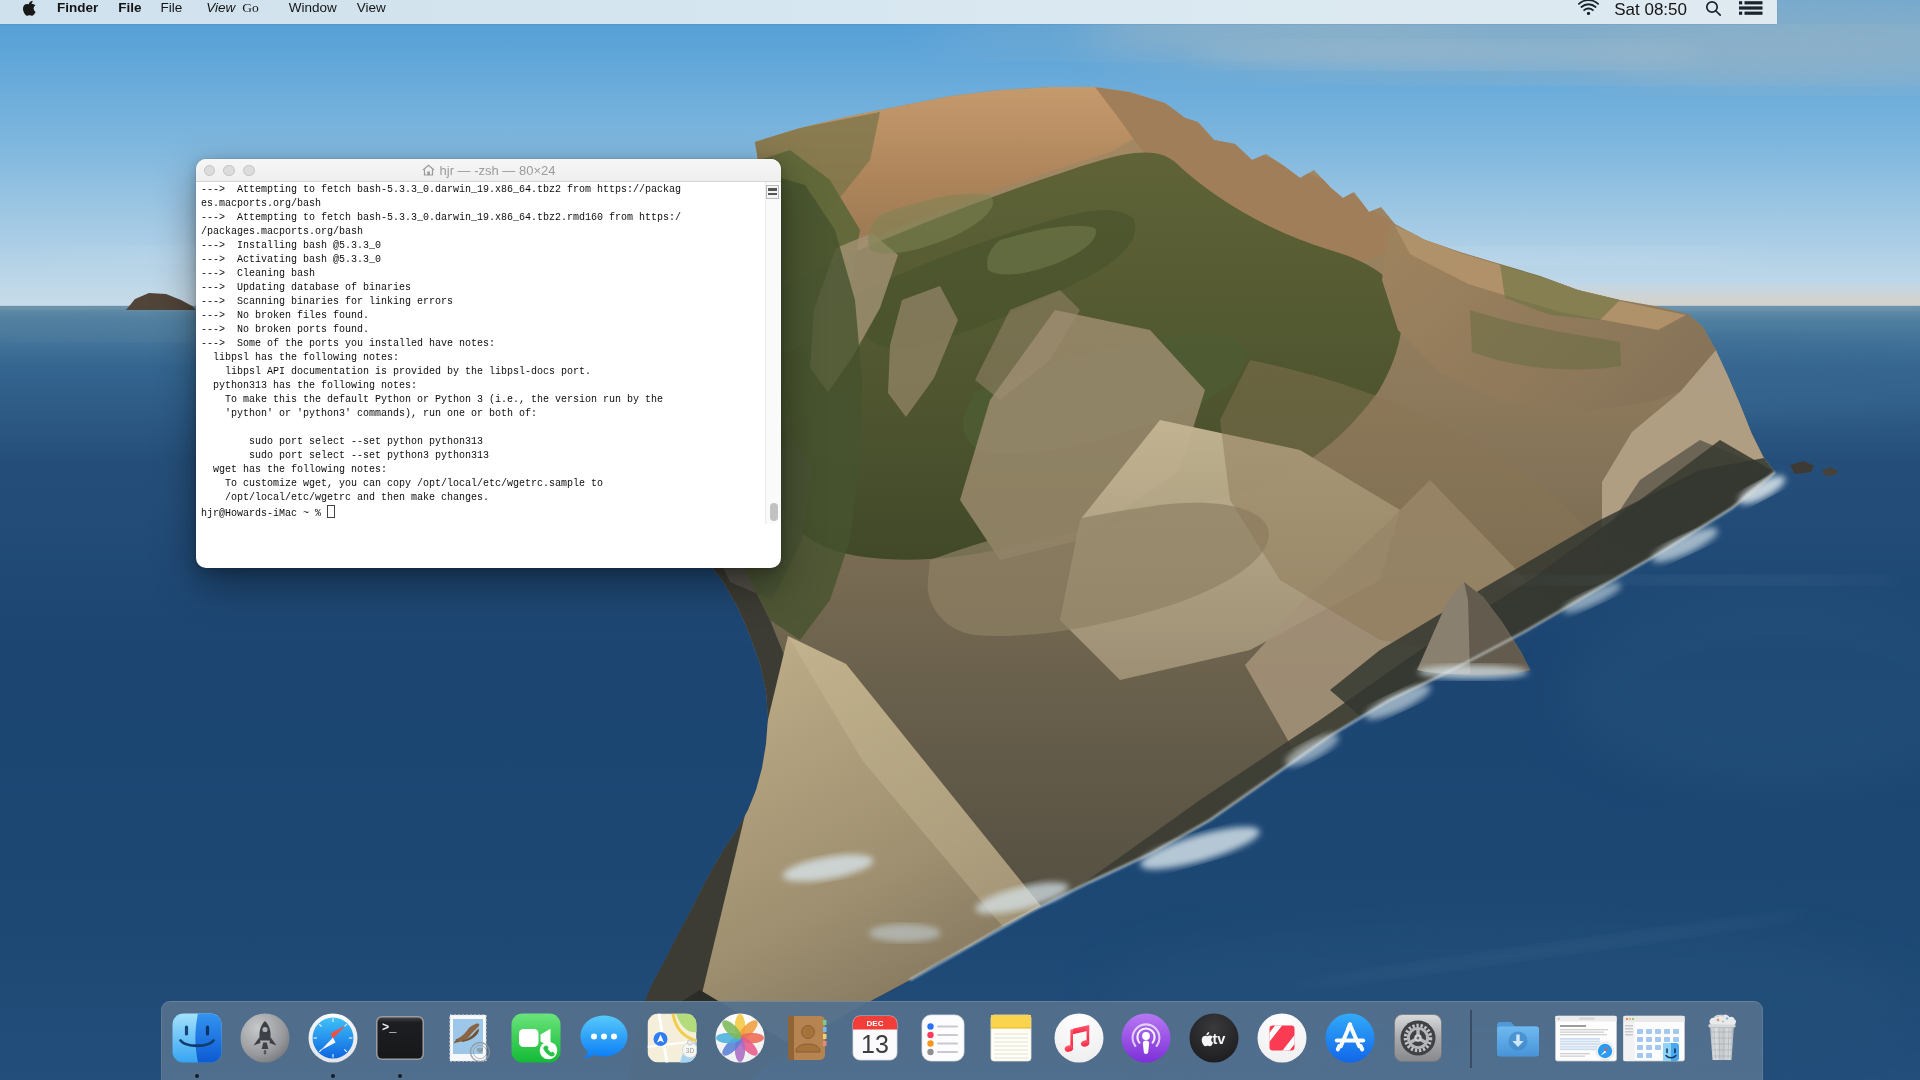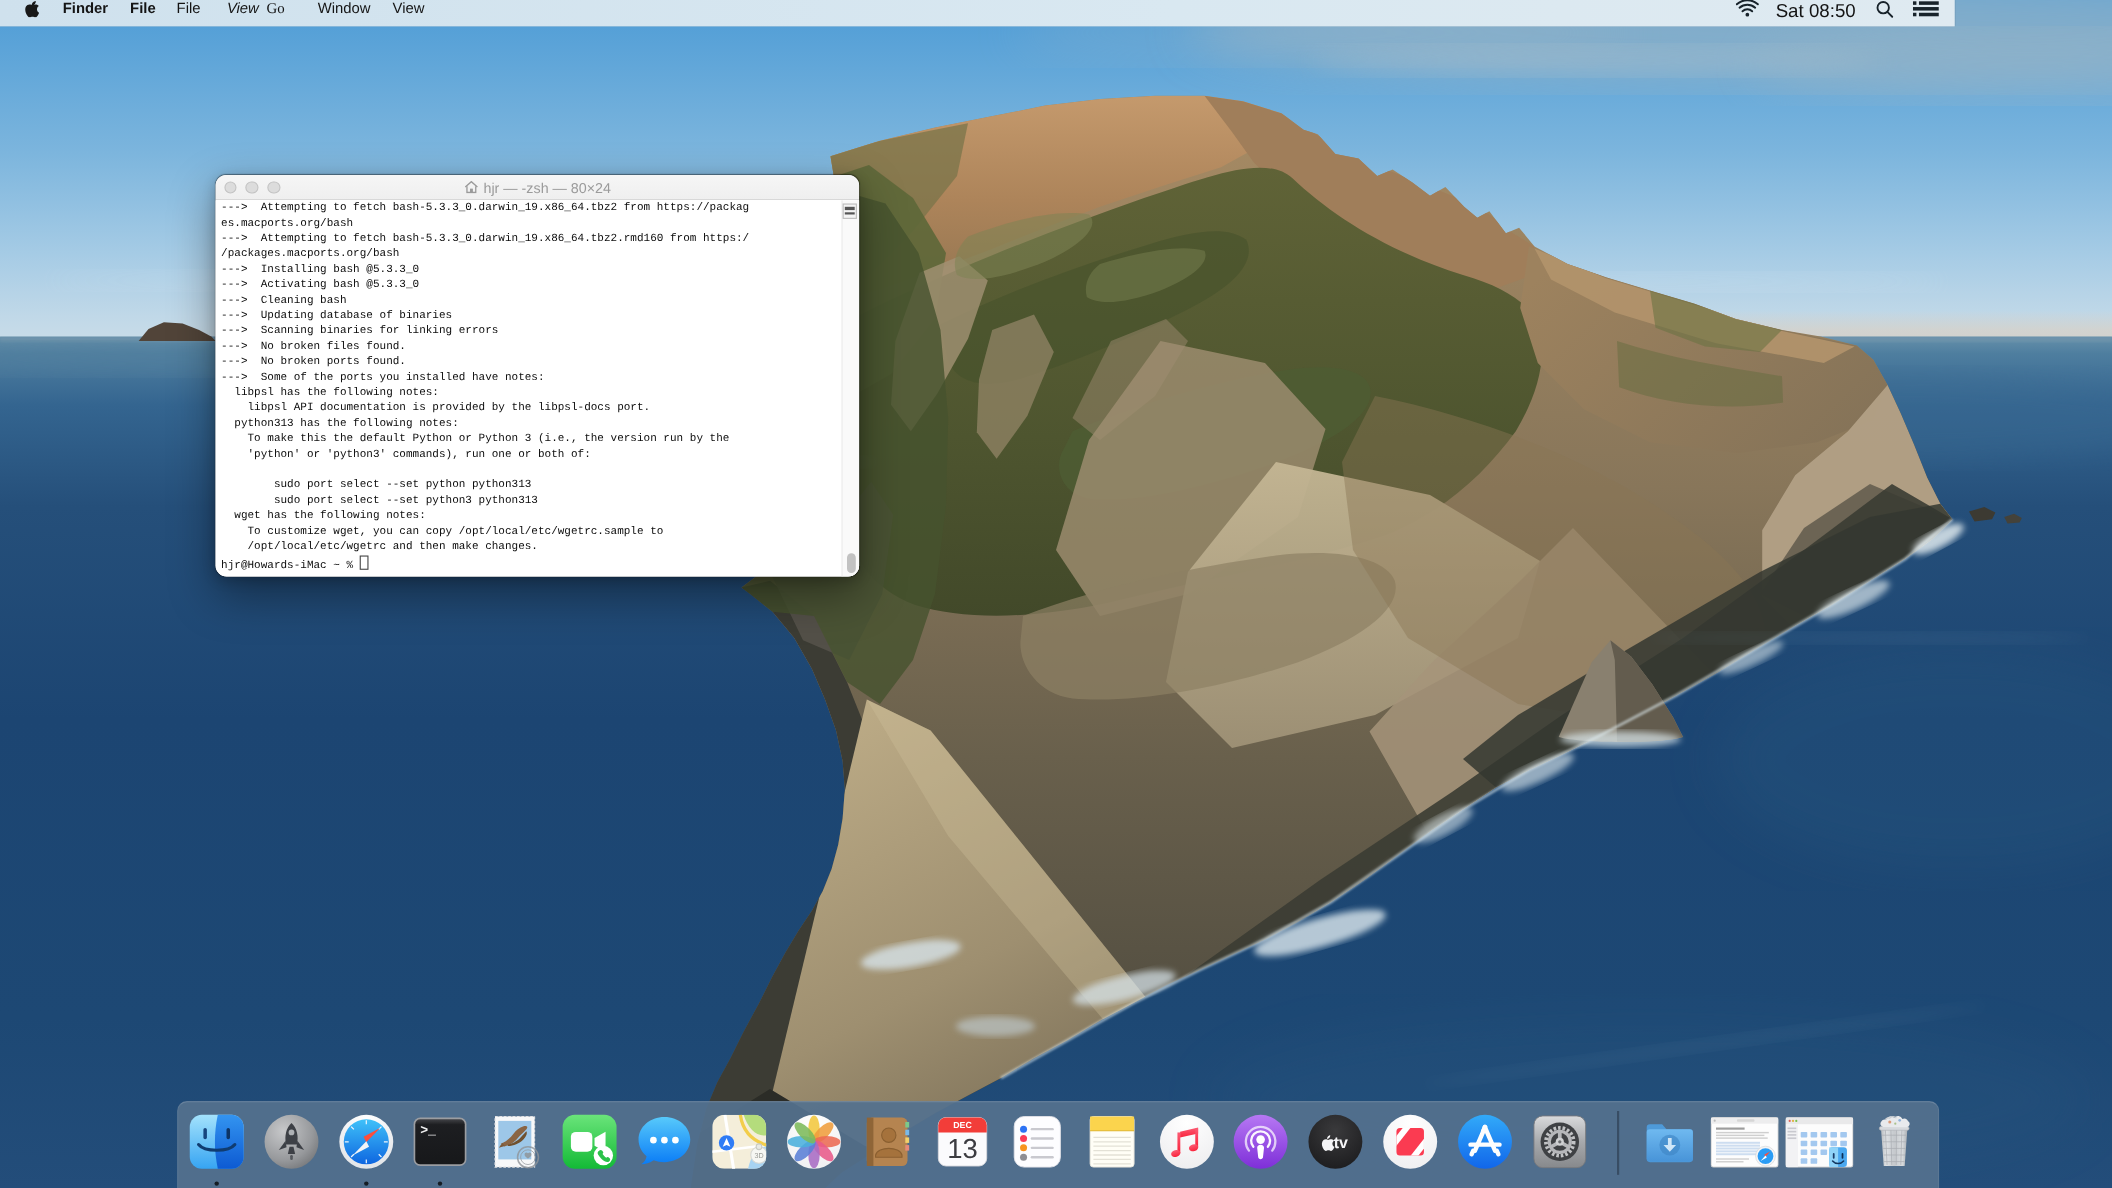--- a/index.html
+++ b/index.html
@@ -1,20 +1,20 @@
 <!DOCTYPE html>
 <html><head><meta charset="utf-8">
 <style>
 html,body{margin:0;padding:0;width:1920px;height:1080px;overflow:hidden;background:#2a5580;font-family:"Liberation Sans",sans-serif;}
 #wp{position:absolute;left:0;top:0;}
 #menubar{position:absolute;left:0;top:0;width:1777px;height:24px;background:linear-gradient(90deg,#cfe1ed,#d9e8f1 60%,#dfeaf1);box-shadow:0 0 1px rgba(0,0,0,.25);display:flex;align-items:flex-start;font-size:13.5px;color:#141414;}
 #menubar .mi{margin:0;}
 #dock{position:absolute;left:161px;top:1001px;width:1600px;height:79px;background:rgba(84,113,142,0.93);border-radius:9px 9px 0 0;border-top:1px solid rgba(255,255,255,0.14);border-left:1px solid rgba(255,255,255,0.08);border-right:1px solid rgba(255,255,255,0.08);}
 .ddot{position:absolute;top:1074px;width:4px;height:4px;border-radius:50%;background:rgba(10,14,18,0.85);}
-#term{position:absolute;left:196px;top:159px;width:585px;height:365px;border-radius:10px;box-shadow:0 16px 42px rgba(0,0,0,.40),0 3px 12px rgba(0,0,0,.20),0 0 1px rgba(0,0,0,.42);background:#fff;}
+#term{position:absolute;left:196px;top:159px;width:585px;height:409px;border-radius:10px;box-shadow:0 16px 42px rgba(0,0,0,.40),0 3px 12px rgba(0,0,0,.20),0 0 1px rgba(0,0,0,.42);background:#fff;}
 #ttl{position:absolute;left:0;top:0;width:100%;height:22px;background:linear-gradient(#f6f6f6,#efefef);border-bottom:1px solid #d4d4d4;border-radius:10px 10px 0 0;}
 .tl{position:absolute;top:5.5px;width:11.5px;height:11.5px;border-radius:50%;background:#dcdcdc;border:0.5px solid #c3c3c3;box-sizing:border-box;}
 #ttxt{position:absolute;top:0;left:0;width:100%;height:22px;text-align:center;font-size:13px;line-height:23px;color:#9b9b9b;}
 #tbody{position:absolute;left:0;top:23px;width:100%;height:342px;background:#fff;border-radius:0 0 10px 10px;overflow:hidden;}
 #tbody pre{margin:0;padding:1px 0 0 5px;font-family:"Liberation Mono",monospace;font-size:10px;line-height:14px;color:#0c0c0c;letter-spacing:0px;}
 #sbar{position:absolute;right:0px;top:0px;width:15px;height:100%;background:#fafafa;border-left:1px solid #ececec;}
 #sthumb{position:absolute;right:3.5px;bottom:3px;width:8px;height:18px;border-radius:4px;background:#c2c2c2;}
 #splitbtn{position:absolute;right:2px;top:3px;width:11px;height:12px;background:#f4f4f4;border:1px solid #bbb;}
 #splitbtn div{margin:2px 1px 0 1px;height:2.5px;background:#555;}
 .cur{display:inline-block;width:6.3px;height:11px;border:1px solid #444;vertical-align:-2px;}

